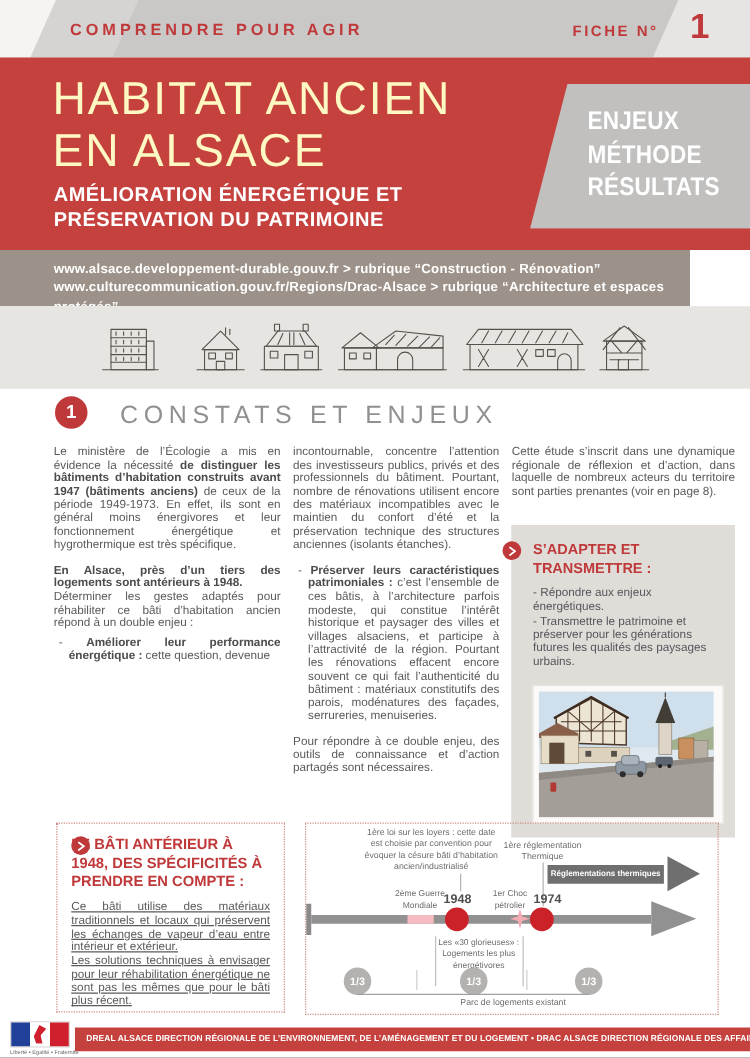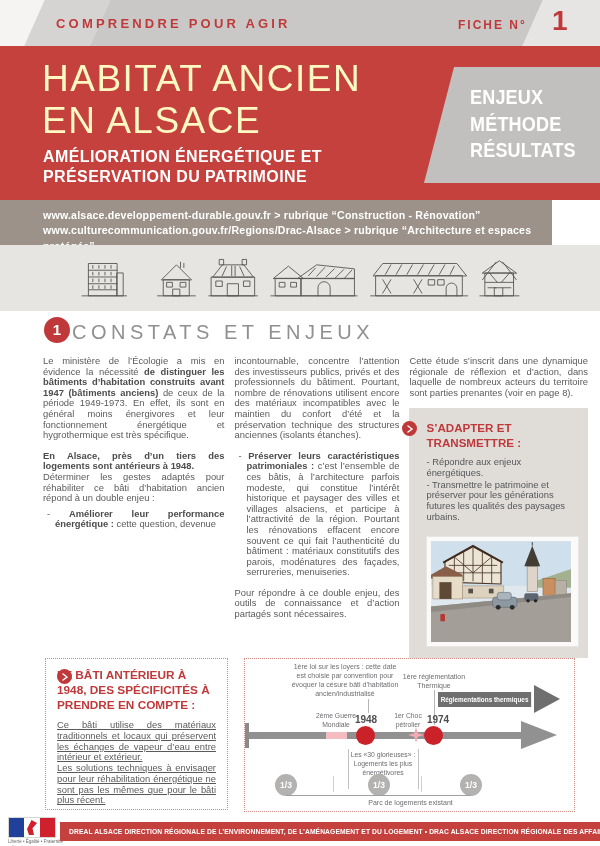--- a/index.html
+++ b/index.html
@@ -31,34 +31,34 @@
             padding:8px 0 0 43px;box-sizing:border-box;}
   .linksbar div{color:#ffffff;font-size:10.6px;font-weight:bold;line-height:1.45;letter-spacing:.2px;cursor:pointer;}
 
   
   .housesband{position:absolute;left:0;top:245px;width:600px;height:66px;background:#e7e5e2;}
   .housesband svg{position:absolute;left:78px;top:6px;}
 
   
   .sec-num{position:absolute;left:44px;top:317px;width:26px;height:26px;border-radius:50%;background:#c0393a;
            color:#fff;font-size:15px;font-weight:bold;text-align:center;line-height:26px;}
-  .sec-title{position:absolute;left:72px;top:321px;font-size:20px;color:#8f9092;letter-spacing:4.5px;}
+  .sec-title{position:absolute;left:96px;top:321px;font-size:20px;color:#8f9092;letter-spacing:4.5px;}
 
   
   .cols{position:absolute;left:43px;top:356px;width:545px;display:flex;gap:10px;}
   .col{font-size:9.4px;line-height:10.6px;color:#5a5a5d;text-align:justify;}
   .col1{width:187px;}.col2{width:170px;}.col3{width:184px;}
   .col p{margin:0 0 10px 0;}
   .col p.tight{margin-bottom:0;}
   .col p.m5{margin-bottom:5px;}
   .b{font-weight:bold;color:#4c4c4f;}
   .bullet{padding-left:12px;text-indent:-8px;}
 
   
-  .panel{position:relative;margin-top:10px;background:#e0ddd9;padding:13px 9px 11px 17px;box-sizing:border-box;}
+  .panel{position:relative;margin-top:22px;background:#e0ddd9;padding:13px 9px 11px 17px;box-sizing:border-box;}
   .chev{position:absolute;width:15px;height:15px;border-radius:50%;background:#c0393a;
         display:flex;align-items:center;justify-content:center;}
   .panel .chev{left:-7px;top:13px;}
   .panel-title{color:#c0393a;font-size:11.6px;font-weight:bold;line-height:1.28;margin-bottom:6px;}
   .panel-item{font-size:9.4px;line-height:10.8px;color:#55555a;text-align:left;margin-bottom:1px;}
   .photo{margin-top:13px;background:#fbfaf8;border:1px solid #e8e6e2;padding:4px;}
   .photo svg{display:block;}
 
   
   .focusbox{position:absolute;left:45px;top:658px;width:183px;height:152px;border:1px dotted #cf8d86;

